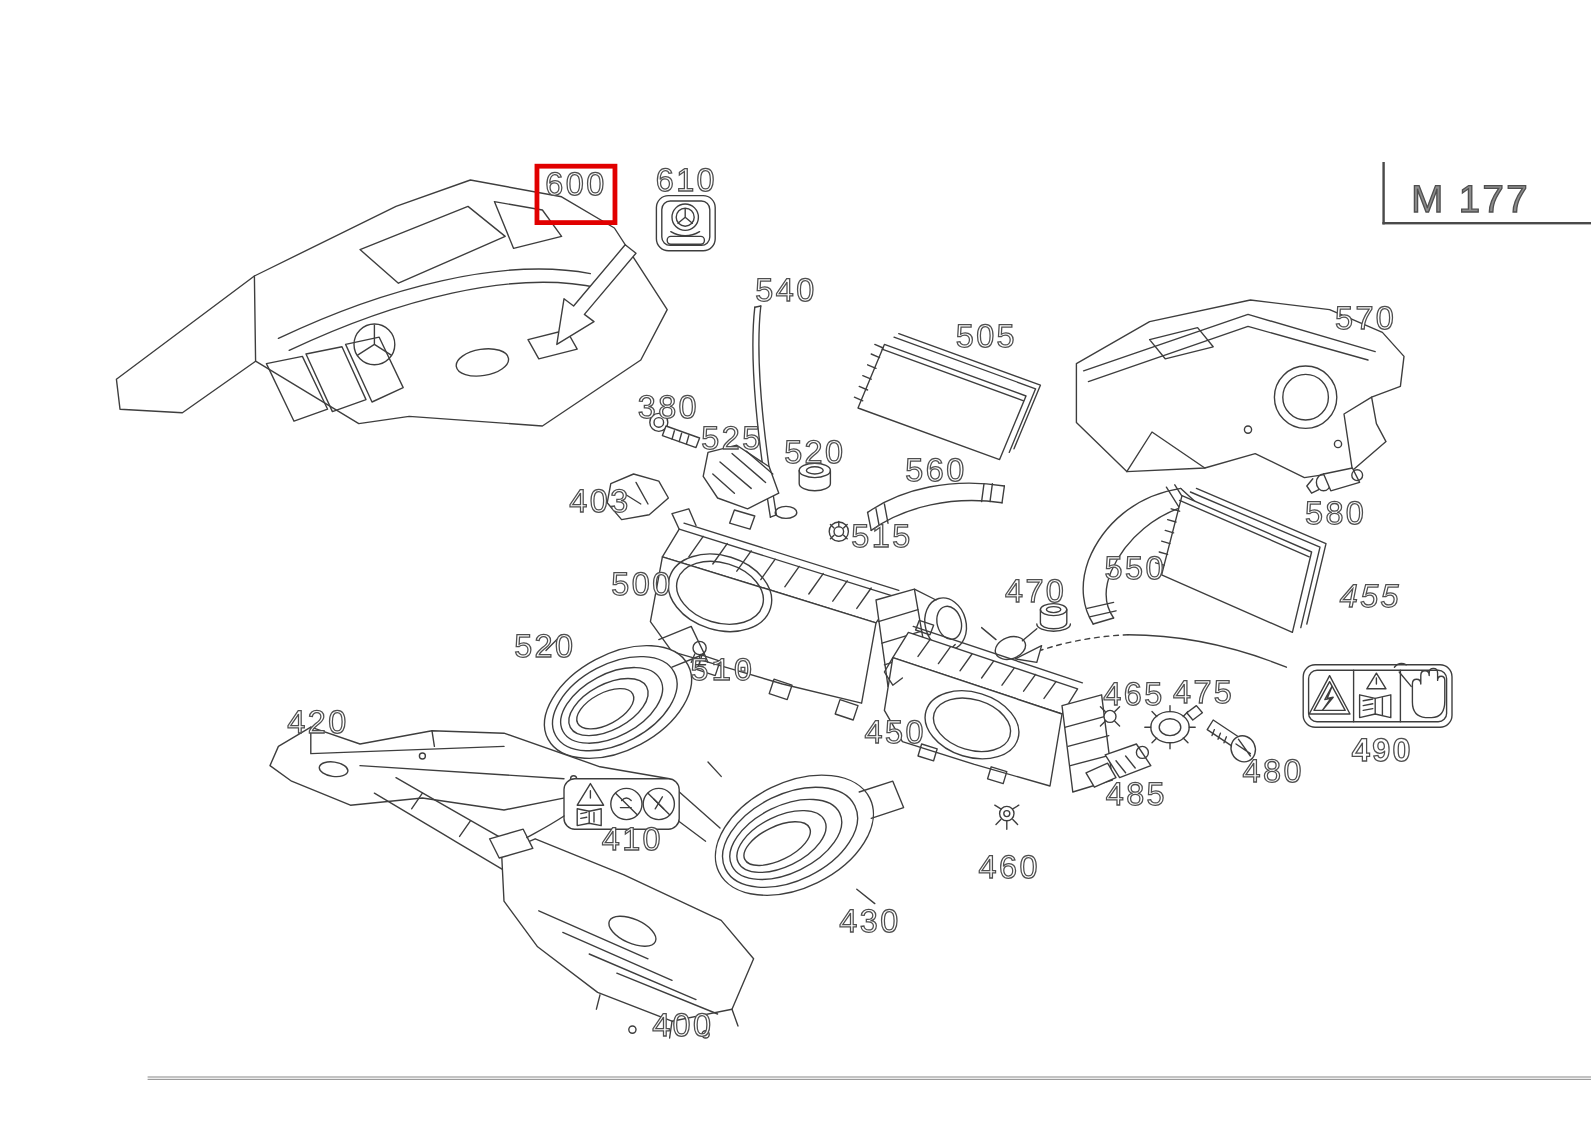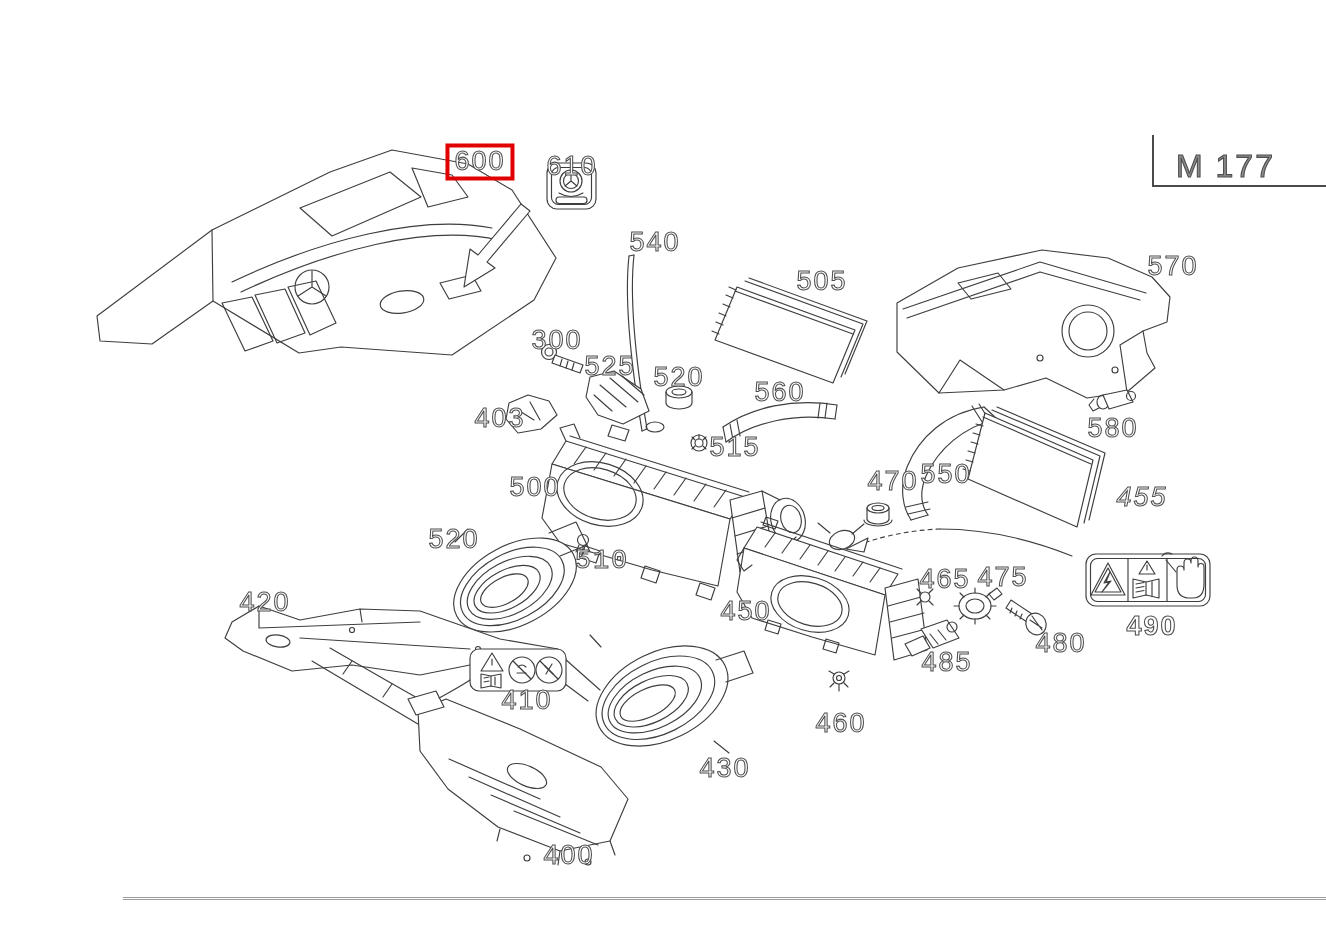--- a/index.html
+++ b/index.html
@@ -9,21 +9,21 @@
   svg .fw{fill:#fff;stroke:#3e3e3e;stroke-width:1.15;stroke-linejoin:round;stroke-linecap:round;}
   svg .dash{stroke-dasharray:4 4;}
   .labels-layer{position:absolute;left:0;top:0;width:100%;height:100%;pointer-events:none;}
   .part-label{position:absolute;transform:translate(-50%,-50%);line-height:1;white-space:nowrap;
               pointer-events:auto;cursor:pointer;}
   .part-label span{font-size:27px;letter-spacing:2px;color:#8d8d8d;}
   @supports (-webkit-text-stroke: 1px black){
     .part-label span{color:#fff;-webkit-text-stroke:1.05px #4f4f4f;}
     .model-box span{color:#fff;-webkit-text-stroke:1.1px #4f4f4f;}
   }
-  .part-label.highlighted{border:4px solid var(--hl,#e10000);padding:0 5px 2px 5px;}
+  .part-label.highlighted{border:4px solid var(--hl,#e10000);padding:0 5px 16px 5px;}
   .model-box{position:absolute;left:1152px;top:135px;width:204px;height:52px;
              border-left:2px solid #4a4a4a;border-bottom:2px solid #4a4a4a;
              display:flex;align-items:flex-end;padding-left:22px;box-sizing:border-box;}
   .model-box span{font-size:32px;letter-spacing:2px;color:#8d8d8d;}
   .footer-divider{position:absolute;left:123px;right:0;top:897px;height:3px;
                   border-top:1.4px solid #9c9c9c;border-bottom:1.4px solid #9c9c9c;box-sizing:border-box;}
 </style>
 </head>
 <body>
 
@@ -322,40 +322,40 @@
   <div class="labels-layer" id="labels-layer">
       <div class="part-label" style="left: 569px; top: 855px;"><span>400</span></div>
       <div class="part-label" style="left: 527px; top: 700px;"><span>410</span></div>
       <div class="part-label" style="left: 265px; top: 602px;"><span>420</span></div>
       <div class="part-label" style="left: 725px; top: 768px;"><span>430</span></div>
       <div class="part-label" style="left: 454px; top: 539px;"><span>520</span></div>
       <div class="part-label" style="left: 746px; top: 611px;"><span>450</span></div>
       <div class="part-label" style="left: 1142px; top: 497px; font-style: italic;"><span>455</span></div>
       <div class="part-label" style="left: 841px; top: 703px; margin-top: 20px;"><span>460</span></div>
       <div class="part-label" style="left: 945px; top: 579px;"><span>465</span></div>
-      <div class="part-label" style="left: 863px; top: 481px; margin-left: 30px;"><span>470</span></div>
+      <div class="part-label" style="left: 863px; top: 493px;"><span>470</span></div>
       <div class="part-label" style="left: 1003px; top: 577px;"><span>475</span></div>
       <div class="part-label" style="left: 1061px; top: 643px;"><span>480</span></div>
       <div class="part-label" style="left: 947px; top: 662px;"><span>485</span></div>
       <div class="part-label" style="left: 1152px; top: 626px; font-weight: bold;"><span>490</span></div>
       <div class="part-label" style="left: 535px; top: 487px;"><span>500</span></div>
       <div class="part-label" style="left: 822px; top: 281px;"><span>505</span></div>
       <div class="part-label" style="left: 602px; top: 561px; font-family: Liberation Mono, monospace;"><span>510</span></div>
       <div class="part-label" style="left: 735px; top: 447px;"><span>515</span></div>
       <div class="part-label" style="left: 679px; top: 377px;"><span>520</span></div>
       <div class="part-label" style="left: 610px; top: 366px;"><span>525</span></div>
-      <div class="part-label" style="left: 557px; top: 340px;"><span>300</span></div>
+      <div class="part-label" style="left: 557px; top: 340px;"><span>380</span></div>
       <div class="part-label" style="left: 500px; top: 418px;"><span>403</span></div>
       <div class="part-label" style="left: 655px; top: 242px;"><span>540</span></div>
       <div class="part-label" style="left: 946px; top: 474px;"><span>550</span></div>
       <div class="part-label" style="left: 780px; top: 392px;"><span>560</span></div>
-      <div class="part-label" style="left: 1138px; top: 266px; margin-left: 35px;"><span>570</span></div>
+      <div class="part-label" style="left: 1138px; top: 266px;"><span>570</span></div>
       <div class="part-label" style="left: 1113px; top: 428px;"><span>580</span></div>
       <div class="part-label highlighted" style="left: 480px; top: 162px;"><span>600</span></div>
-      <div class="part-label" style="left: 572px; top: 151px; margin-top: 15px;"><span>610</span></div>
+      <div class="part-label" style="left: 572px; top: 151px;"><span>610</span></div>
     </div>
 
   <div class="model-box">
     <span>M 177</span>
   </div>
 
   <div class="footer-divider"></div>
 
 </div>
 

